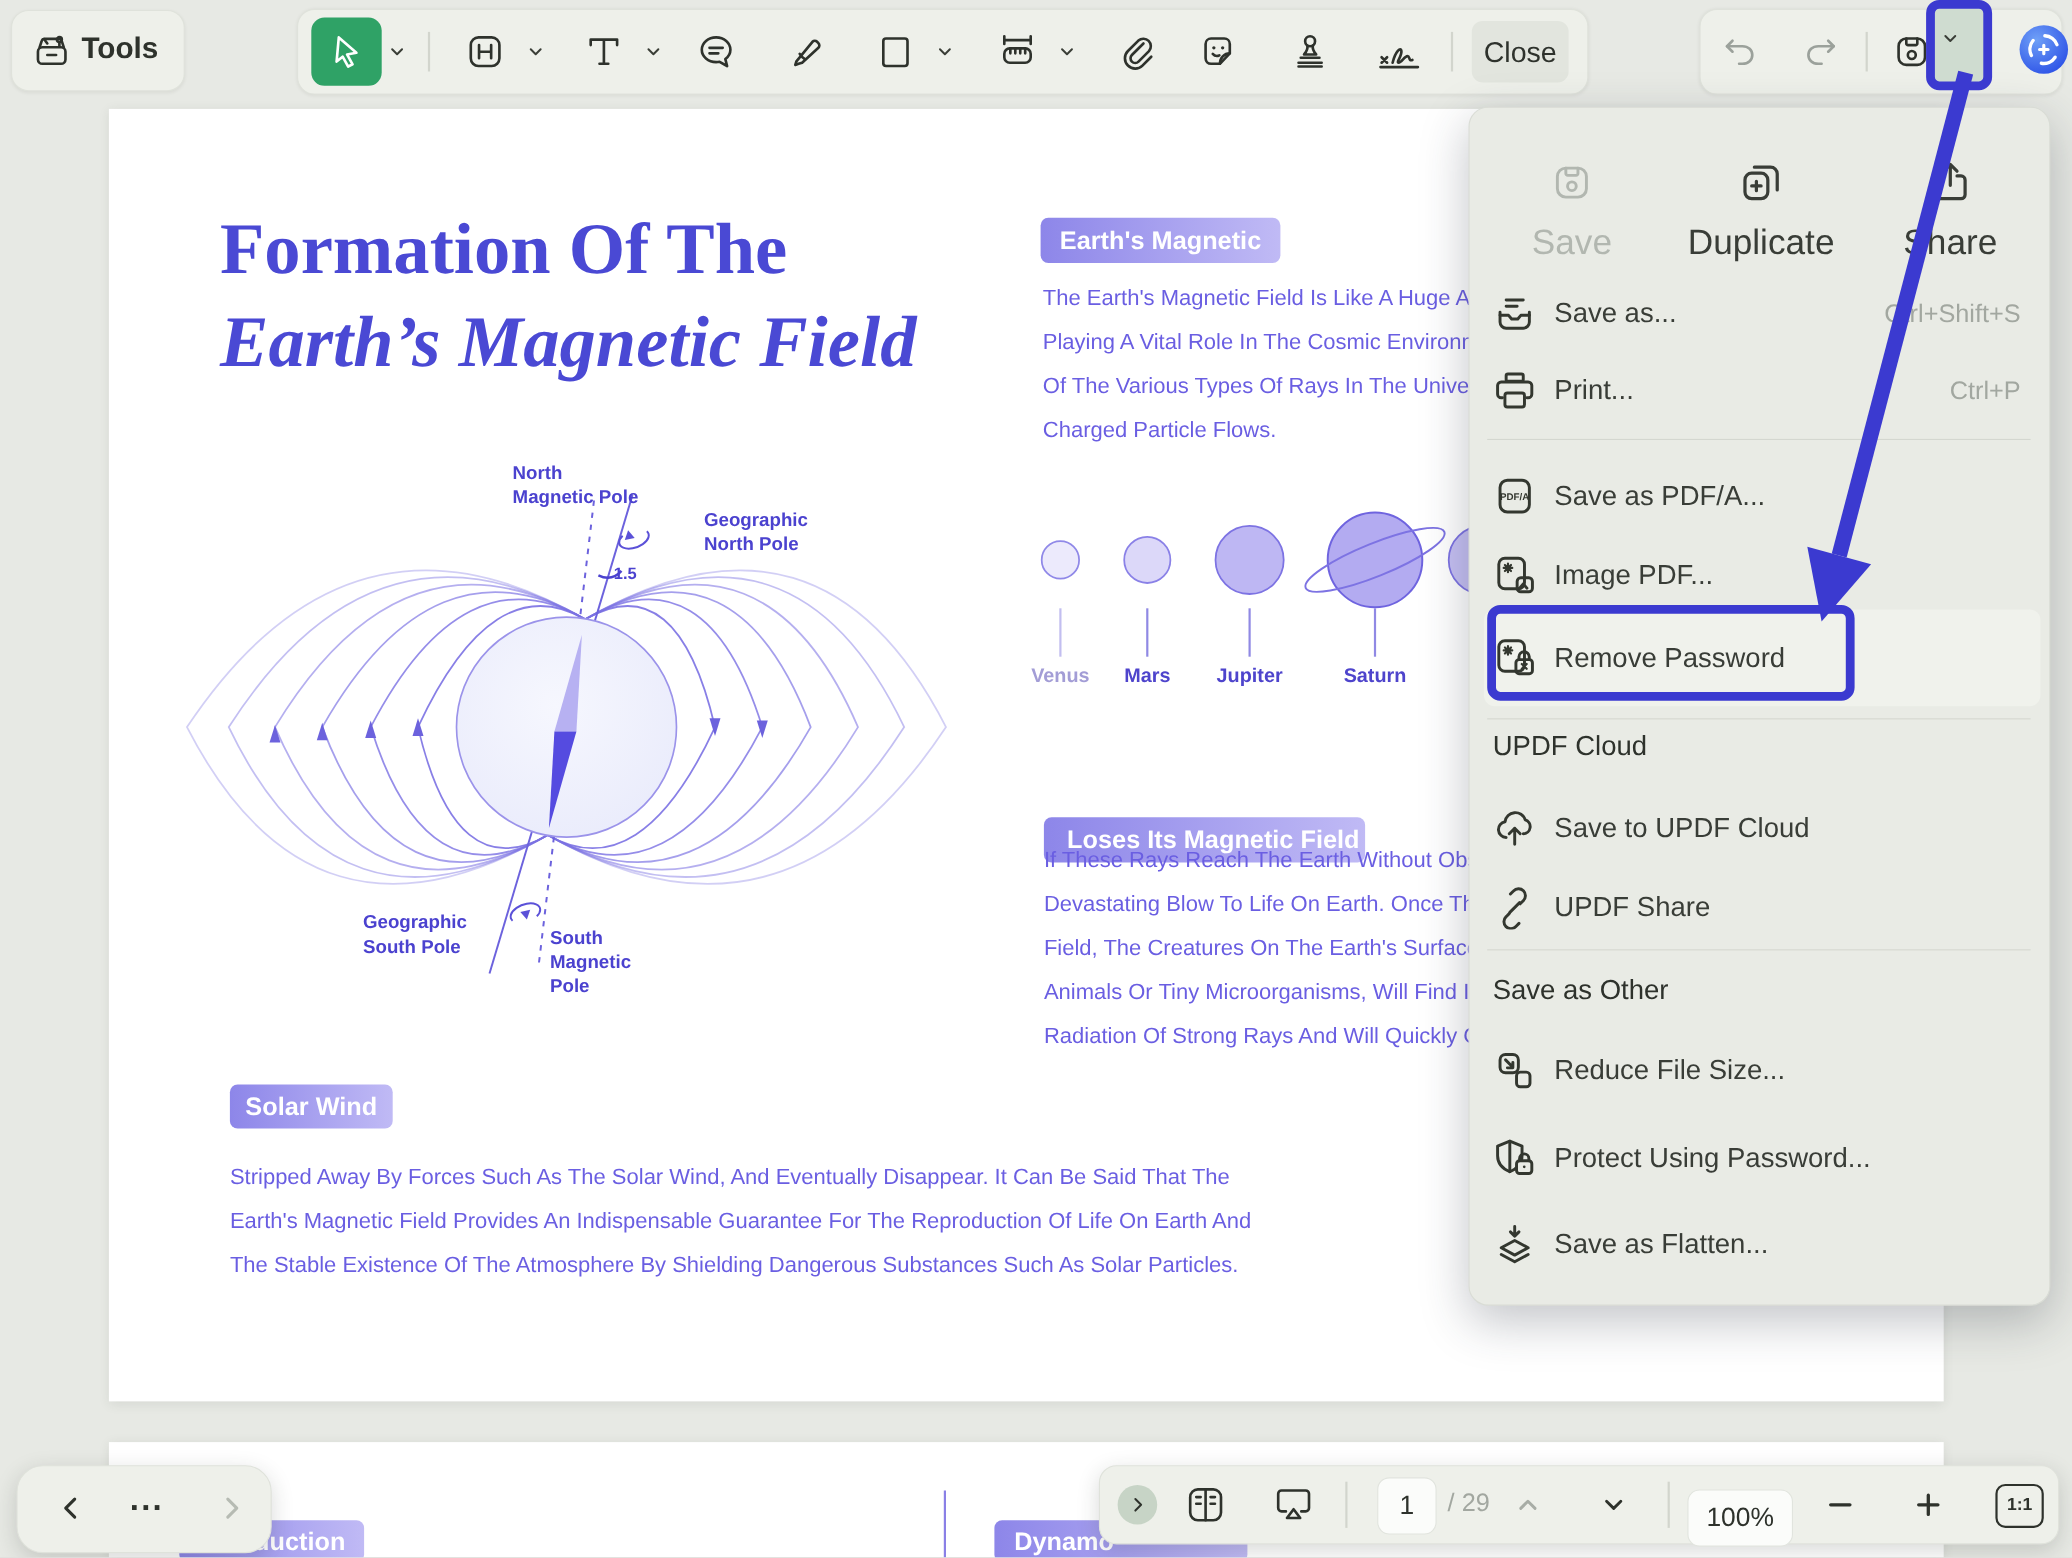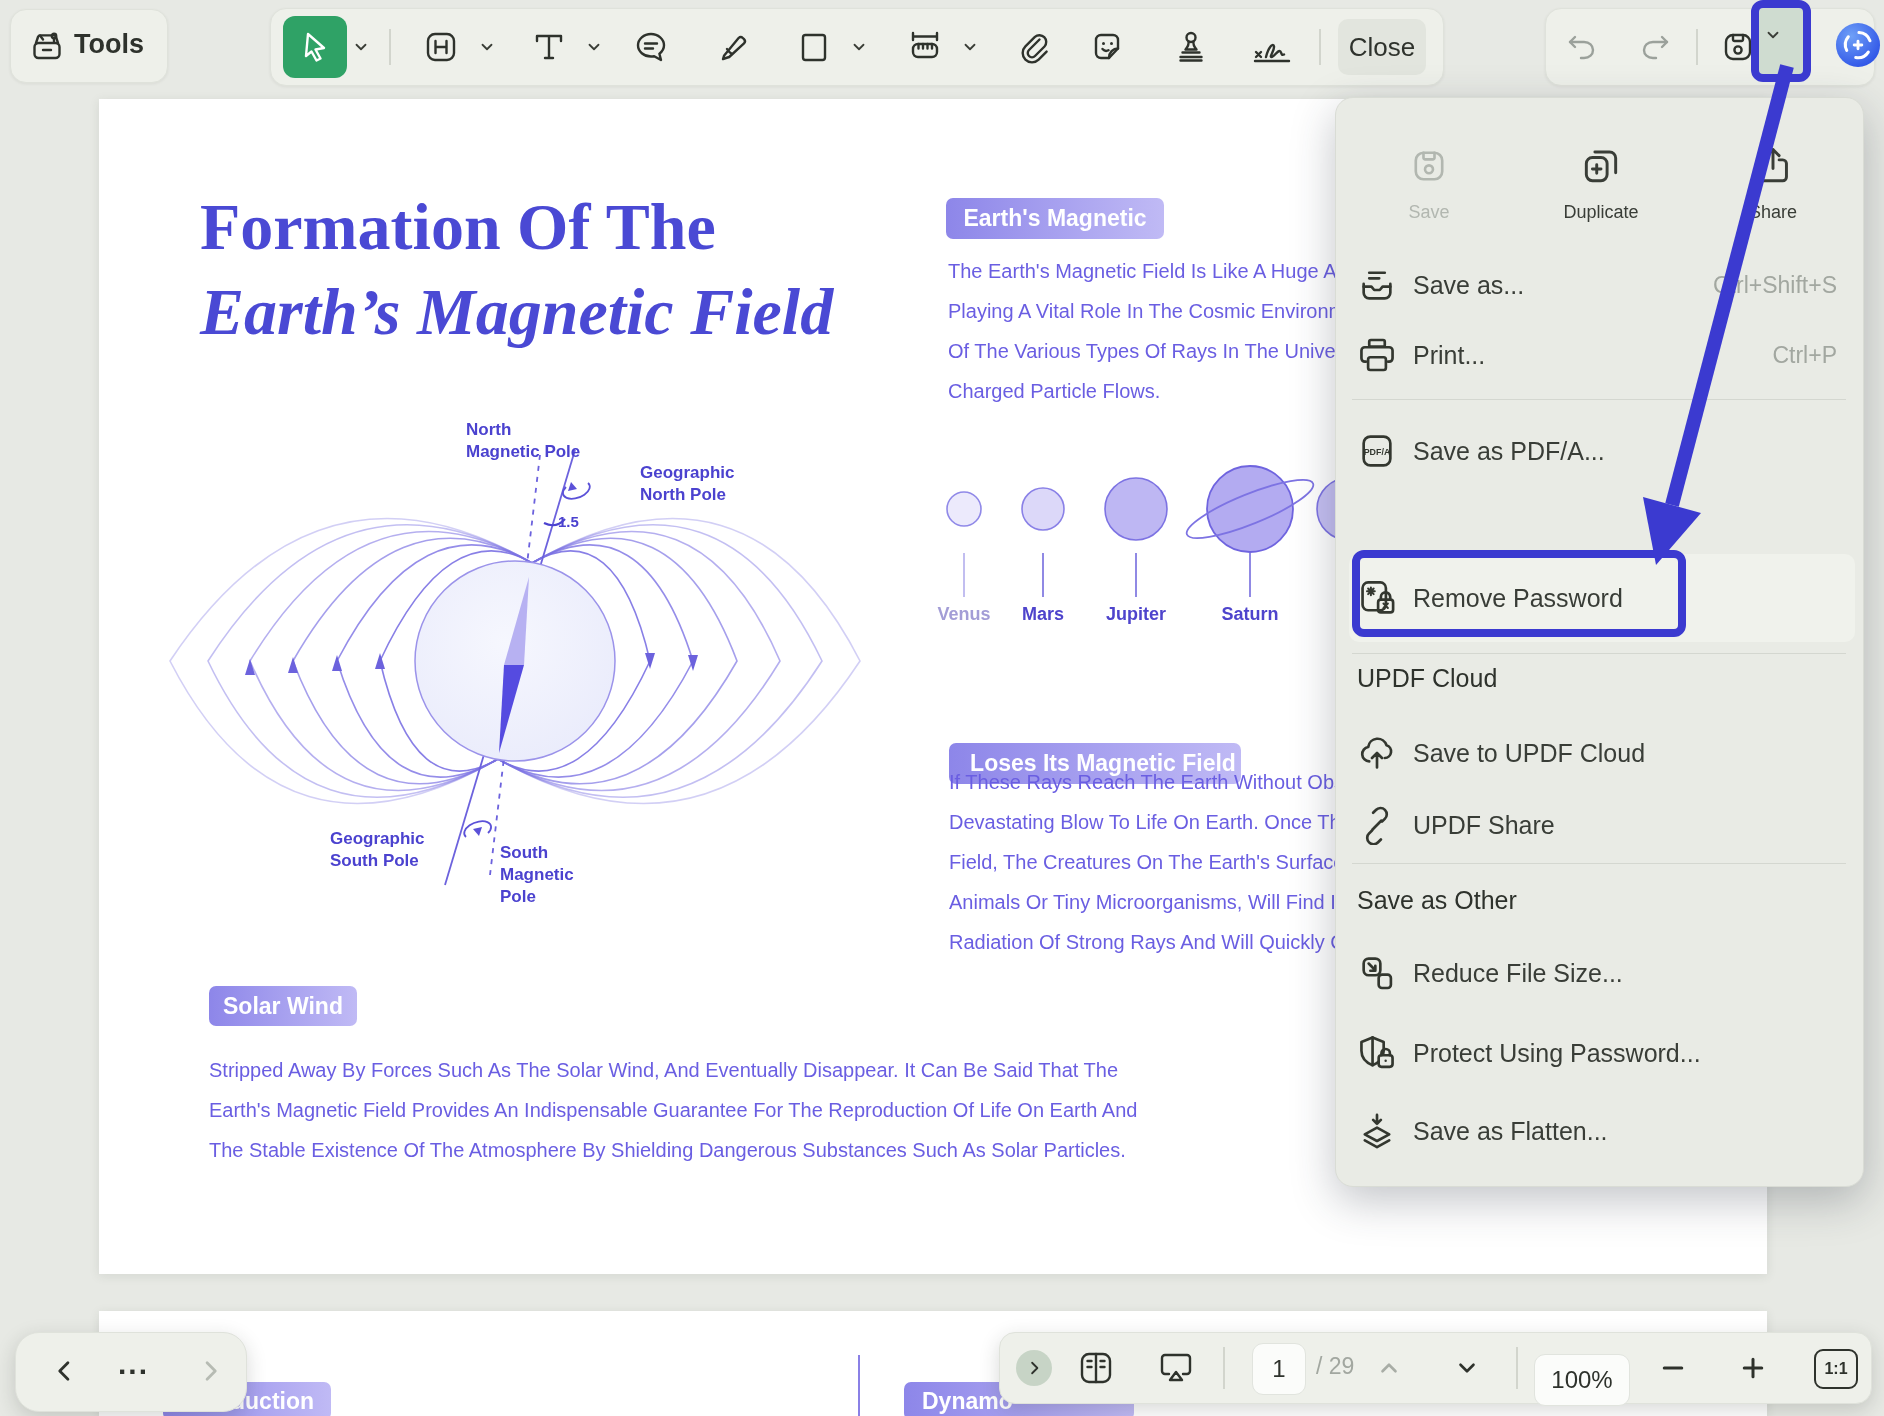--- a/index.html
+++ b/index.html
@@ -24,21 +24,21 @@
   .ptick{position:absolute;width:2px;height:44px;top:553px;background:#9089e4;}
   
   .menu{position:absolute;left:1335px;top:97px;width:527px;height:1088px;background:#e9ebe5;
         border:1px solid #d9dcd5;border-radius:18px;box-shadow:0 14px 44px rgba(40,45,60,.28);z-index:40;}
   .mrow{position:absolute;left:13px;width:500px;height:72px;display:flex;align-items:center;font-size:25px;color:#393d37;}
   .mrow .mic{width:40px;height:40px;margin-left:8px;flex:0 0 40px;color:#33372f;}
   .mrow .mlabel{margin-left:16px;}
   .mrow .mshortcut{margin-left:auto;margin-right:12px;font-size:23px;color:#a2a7a0;}
   .mheader{position:absolute;left:21px;font-size:25px;font-weight:normal;color:#2e322c;}
   .mdiv{position:absolute;left:16px;width:494px;height:1px;background:#d4d7d0;}
-  .qa{position:absolute;top:46px;width:150px;text-align:center;font-size:18px;color:#393d37;}
+  .qa{position:absolute;top:46px;width:150px;text-align:center;font-size:32px;color:#393d37;}
   .qa .qic{margin:0 auto 14px auto;width:44px;height:44px;}
   
   .bluebox{position:absolute;border:8px solid #3b3ad0;border-radius:12px;z-index:55;pointer-events:none;}
   
   .pill-white{position:absolute;background:#fbfcfa;border:1px solid #e1e4de;border-radius:11px;
               display:flex;align-items:center;justify-content:center;font-size:24px;color:#2e322c;}
 </style>
 </head>
 <body>
 
@@ -397,20 +397,31 @@
     <div class="mrow" style="top:317px;">
       <span class="mic">
         <svg width="40" height="40" viewBox="0 0 36 36" class="ic">
             <rect x="6" y="5" width="24" height="26" rx="6"></rect>
           <text x="18" y="21.5" font-size="8" font-weight="bold" text-anchor="middle" fill="currentColor" stroke="none" font-family="Liberation Sans,sans-serif">PDF/A</text>
           </svg>
         </span>
       <span class="mlabel">Save as PDF/A...</span>
     </div>
 
+    <div class="mrow" style="top:389px;">
+      <span class="mic">
+        <svg class="ic" width="40" height="40" viewBox="0 0 36 36">
+            <rect x="5" y="4" width="21" height="25" rx="5"></rect>
+          <path d="M12.5 8.5v7 M9 12h7 M10 9.5l5 5 M15 9.5l-5 5" stroke-width="1.8"></path>
+          <rect x="20" y="20" width="12.5" height="11.5" rx="3"></rect>
+            <path d="M22 28.5l3-3.5 3 3.5"></path>
+          </svg>
+        </span>
+      <span class="mlabel">Image PDF...</span>
+    </div>
 
     <div style="position:absolute;left:13px;top:456px;width:506px;height:88px;background:#f0f2ec;border-radius:10px;"></div>
     <div class="mrow" style="top:464px;">
       <span class="mic">
         <svg class="ic" width="40" height="40" viewBox="0 0 36 36">
             <rect x="5" y="4" width="21" height="25" rx="5"></rect>
           <path d="M12.5 8.5v7 M9 12h7 M10 9.5l5 5 M15 9.5l-5 5" stroke-width="1.8"></path>
           <rect x="19" y="19.5" width="13.5" height="11.5" rx="2.5"></rect>
           <path d="M21.5 19.5v-2.3a4.2 4.2 0 0 1 8.4 0v2.3"></path>
           <path d="M23.8 23l4 4 M27.8 23l-4 4" stroke-width="1.8"></path>

